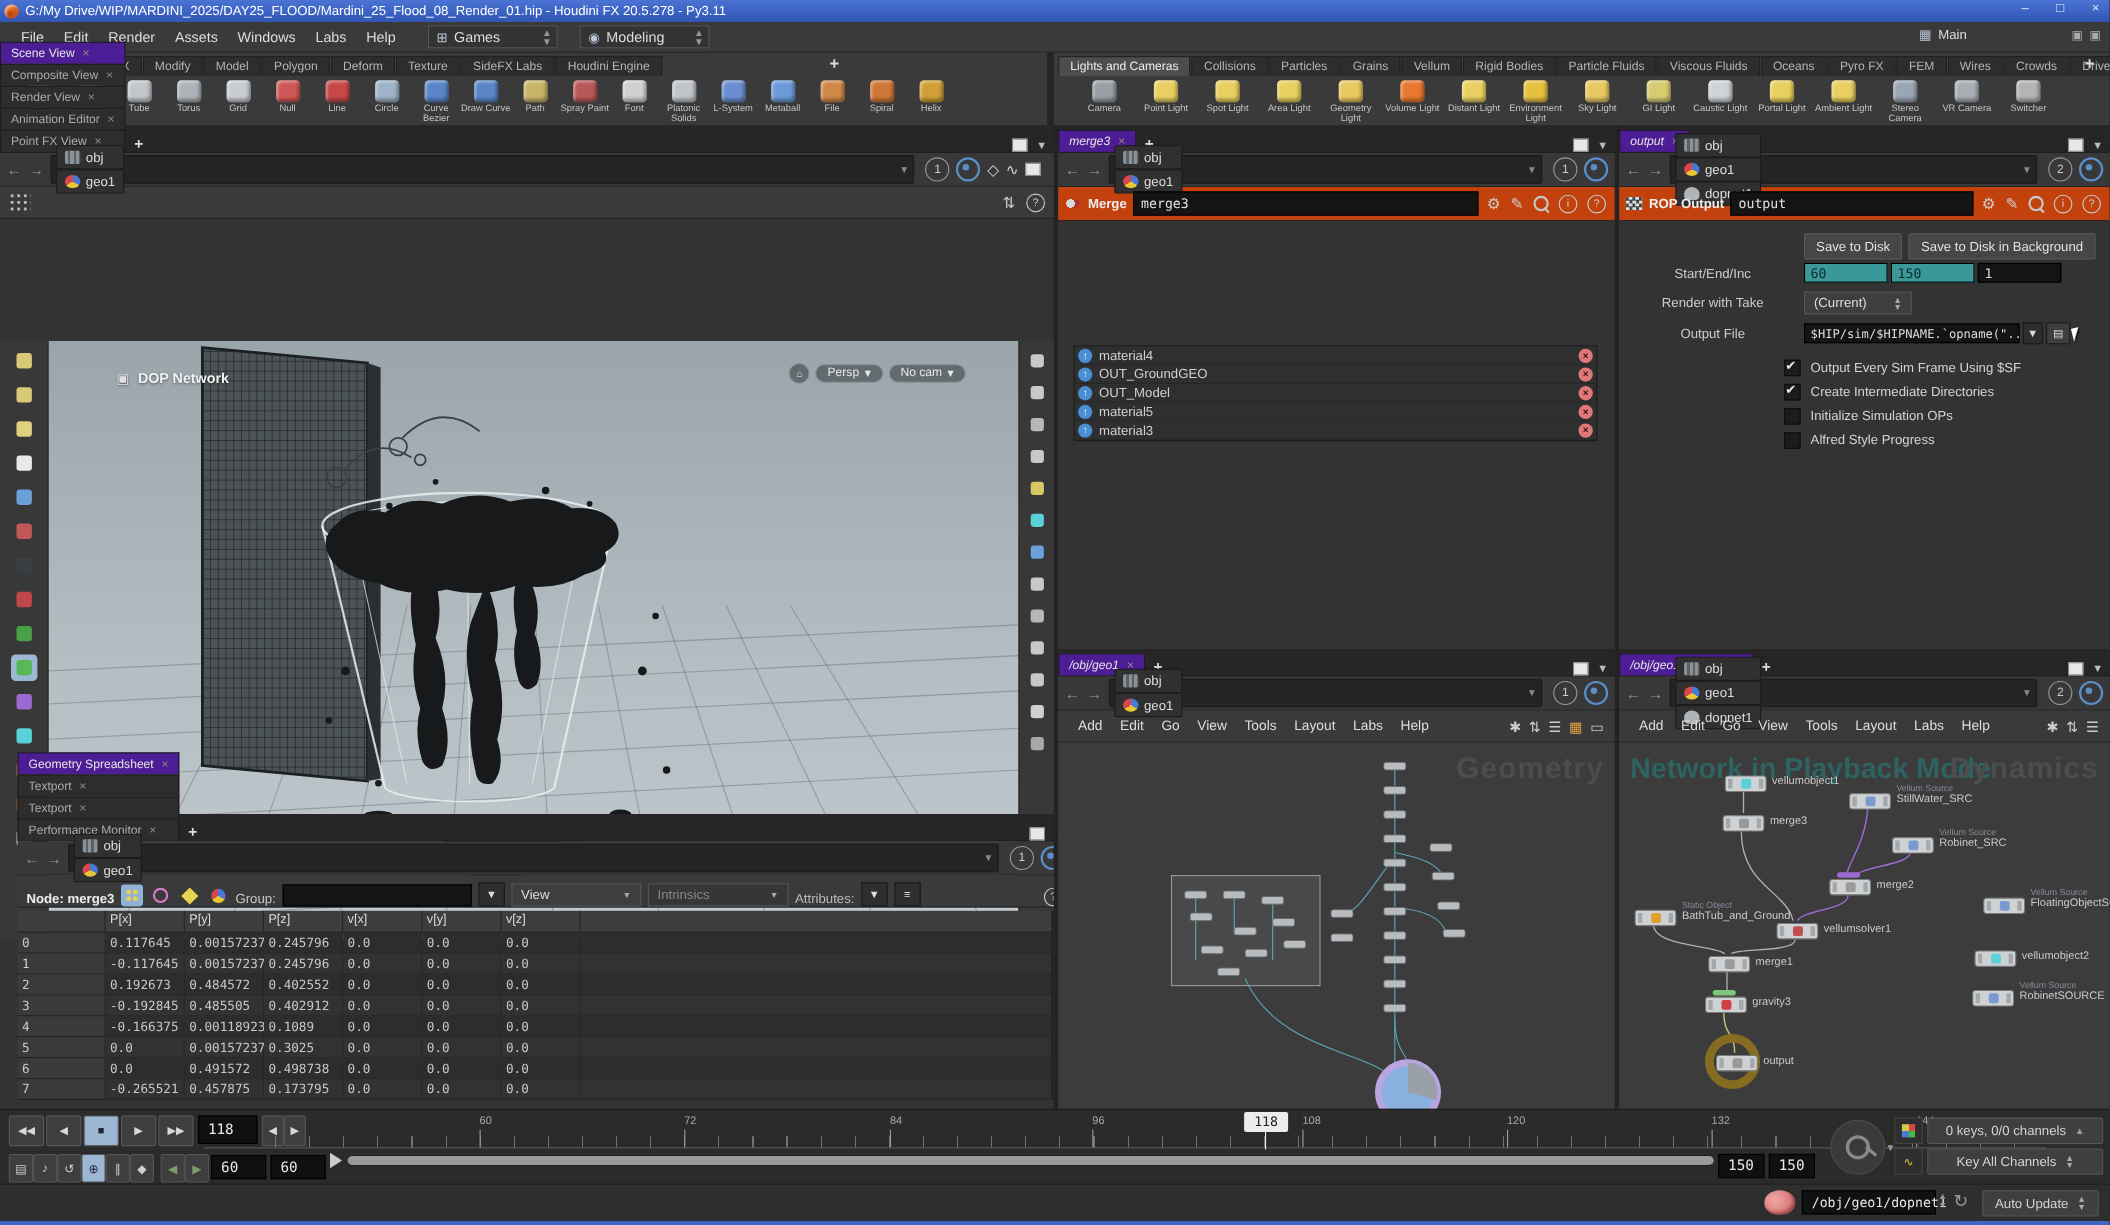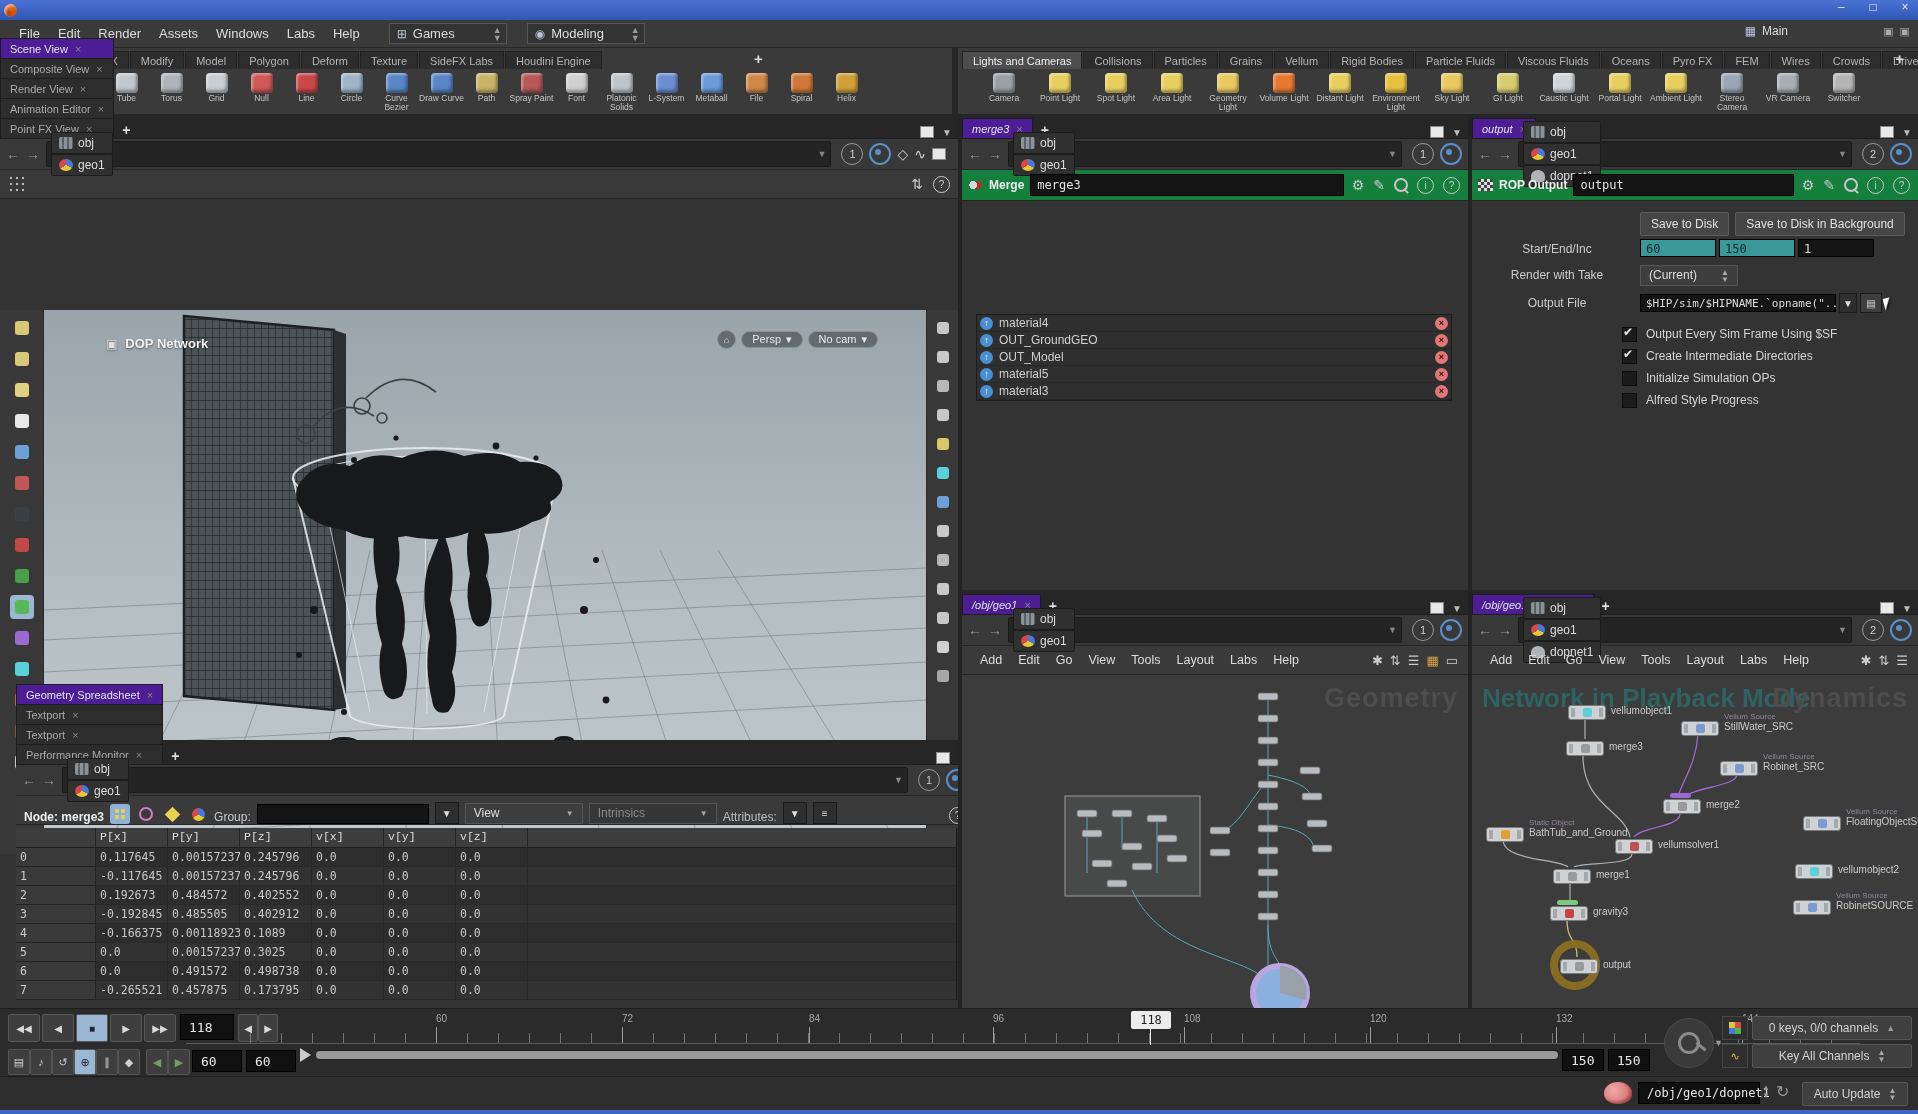--- a/index.html
+++ b/index.html
@@ -59,21 +59,21 @@
   .pi{width:14px;height:12px;border-radius:2px;display:inline-block}
   .pi.obj{background:repeating-linear-gradient(90deg,#8a9298 0 3px,#5a6268 3px 5px)}
   .pi.geo{background:conic-gradient(#4878d8 0 33%,#e8c832 0 66%,#d84848 0);border-radius:50%}
   .pi.dop{background:#b0b4b8;border-radius:50% 50% 30% 30%}
   .pw-dd{margin-left:auto;color:#888;font-size:9px}
   .badge{width:20px;height:20px;border:1px solid #999;border-radius:50%;color:#ccc;font-size:11px;
          display:flex;align-items:center;justify-content:center;margin-left:4px;flex:0 0 auto}
   .target{width:18px;height:18px;border:2px solid #5a8ec8;border-radius:50%;position:relative;flex:0 0 auto}
   .target::after{content:"";position:absolute;left:4px;top:4px;width:6px;height:6px;border-radius:50%;background:#5a8ec8}
   
-  .phead{display:flex;align-items:center;height:30px;background:#15803d;border-bottom:1px solid #262626;
+  .phead{display:flex;align-items:center;height:30px;background:#c2410c;border-bottom:1px solid #262626;
          padding:0 6px;gap:6px}
   .ptype{font-weight:bold;color:#eee;font-size:12px;white-space:nowrap}
   .pname{background:#141414;border:1px solid #000;color:#e0e0e0;height:20px;line-height:20px;
          font-family:"DejaVu Sans Mono",monospace;font-size:12px;padding:0 6px;flex:1}
   .hicons{display:flex;gap:9px;align-items:center;padding:0 2px}
   .hicon{color:#ccc;font-size:14px}
   .i-mag{position:relative;width:10px;height:10px;border:2px solid #c8c8c8;border-radius:50%;display:inline-block}
   .i-mag::after{content:"";position:absolute;width:2px;height:6px;background:#c8c8c8;left:9px;top:8px;transform:rotate(-45deg)}
   .i-circ{width:15px;height:15px;border:1px solid #c8c8c8;border-radius:50%;font-size:10px;line-height:15px;
           text-align:center;display:inline-block;color:#ccc}
@@ -152,21 +152,21 @@
   .sscontrols{display:flex;align-items:flex-end;height:28px;background:#3a3a3a;border-bottom:1px solid #242424;
               padding:0 8px;gap:6px;font-size:12px}
   .ssnode{font-weight:bold;color:#eee}
   .ssico{width:20px;height:20px;border-radius:3px;display:flex;align-items:center;justify-content:center}
   .sfield{background:#141414;border:1px solid #000;height:18px;width:170px}
   .funnel{width:22px;height:20px;background:#2e2e2e;border:1px solid #1a1a1a;color:#ddd;font-size:10px;
           display:flex;align-items:center;justify-content:center}
   .sstable{position:absolute;font-family:"DejaVu Sans Mono",monospace;font-size:11.5px}
   .shrow{display:flex;height:19px;background:#3d3d3d;border-bottom:1px solid #1f1f1f}
   .shcell{width:72px;border-right:1px solid #252525;padding:2px 4px;box-sizing:border-box;color:#ddd;
-          font-family:Liberation Mono, monospace;font-size:11.5px}
+          font-family:Liberation Sans, sans-serif;font-size:11.5px}
   .shidx{width:80px;border-right:1px solid #252525}
   .srow{display:flex;height:19px}
   .srow:nth-child(odd) .scell{background:#2d2d2d}
   .srow:nth-child(even) .scell{background:#323232}
   .sidx{width:80px;background:#3a3a3a;border-right:1px solid #252525;border-bottom:1px solid #222;
         padding:2px 4px;box-sizing:border-box;color:#ccc}
   .scell{width:72px;border-right:1px solid #272727;border-bottom:1px solid #292929;padding:2px 4px;
          box-sizing:border-box;color:#c8c8c8}
   .sfill{flex:1;border-right:none}
   .vscroll{position:absolute;width:12px;background:#2a2a2a;border-left:1px solid #1e1e1e}
@@ -210,20 +210,21 @@
   .gutter{background:#232323}
   svg{display:block}
 </style>
 </head>
 <body>
 
 <div id="app">
 
   <div class="abs titlebar">
     <span class="hlogo"></span>
+    <span>G:/My Drive/WIP/MARDINI_2025/DAY25_FLOOD/Mardini_25_Flood_08_Render_01.hip - Houdini FX 20.5.278 - Py3.11</span>
     <span class="wctrl">
       <span>–</span>
       <span>□</span>
       <span>×</span>
     </span>
   </div>
 
   <div class="abs menubar">
     <span><span class="menu-item">File</span><span class="menu-item">Edit</span><span class="menu-item">Render</span><span class="menu-item">Assets</span><span class="menu-item">Windows</span><span class="menu-item">Labs</span><span class="menu-item">Help</span></span>
     <span class="mb-box">

